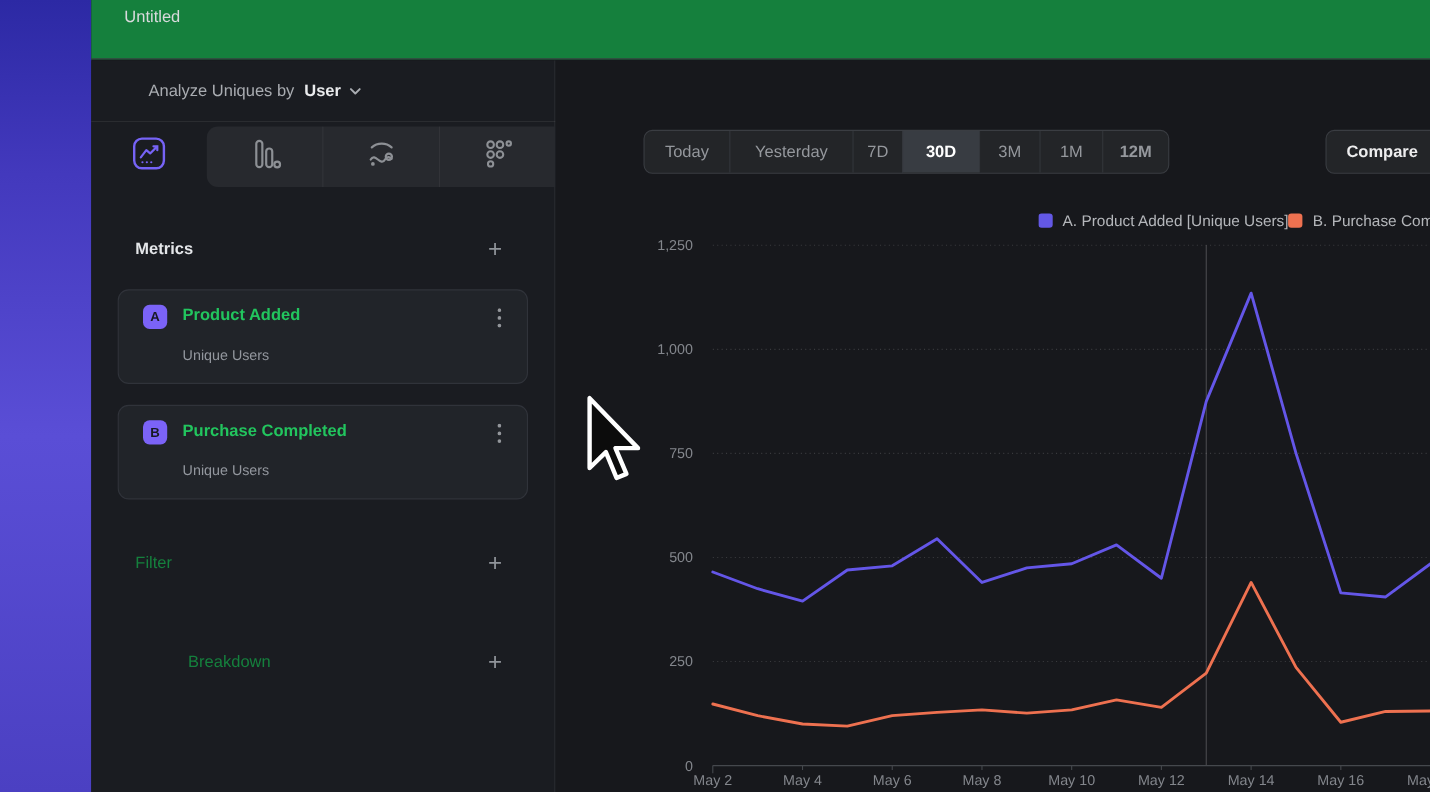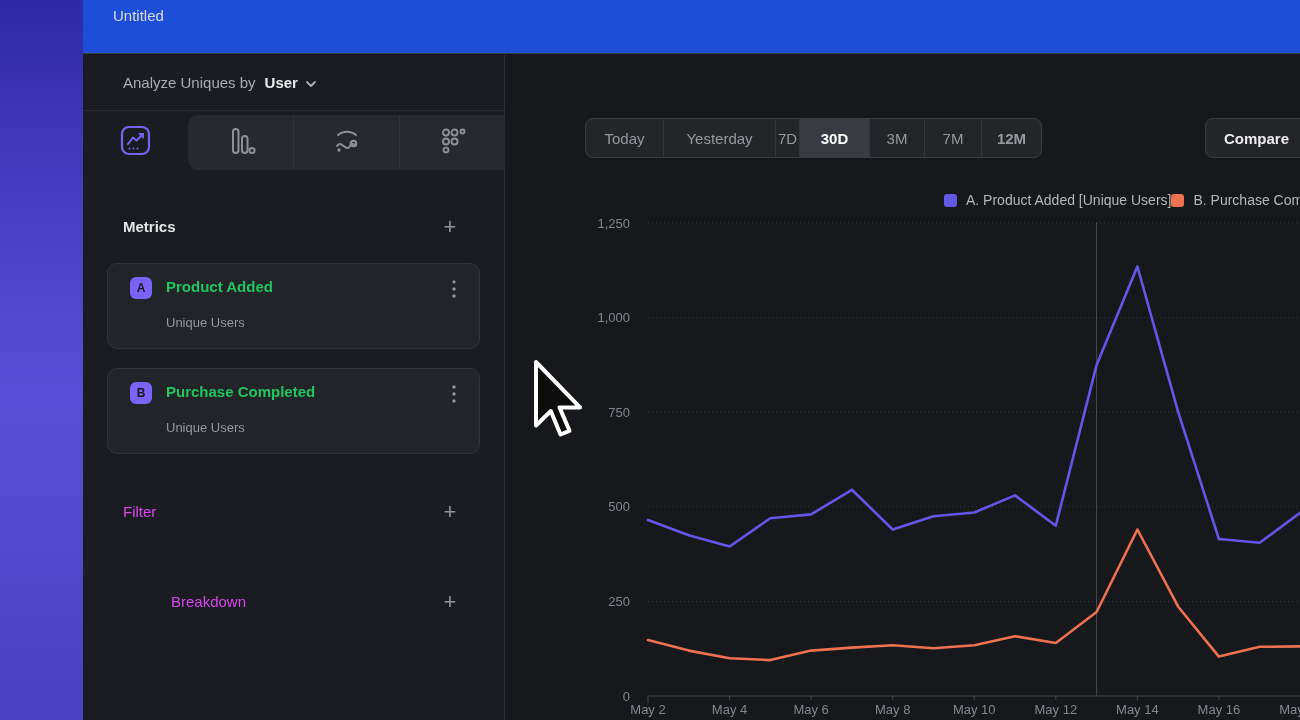--- a/index.html
+++ b/index.html
@@ -4,42 +4,42 @@
 <style>
   html,body{margin:0;padding:0;background:#17181c;}
   #app{position:relative;width:1300px;height:720px;overflow:hidden;
        font-family:"Liberation Sans",sans-serif;background:#17181c;
        -webkit-font-smoothing:antialiased;}
   
   .left-strip{position:absolute;left:0;top:0;width:83px;height:720px;
     background:linear-gradient(180deg,#2c29a4 0%,#4339bd 22%,#5a4ed6 55%,#4b40c2 100%);}
   
   .header{position:absolute;left:83px;top:0;width:1217px;height:54px;
-    background:#1d4ed8;border-bottom:1px solid #393c41;box-sizing:border-box;}
+    background:#15803d;border-bottom:1px solid #393c41;box-sizing:border-box;}
   .header .title{position:absolute;left:30px;top:7px;font-size:15px;color:#d9dadd;}
   
   .sidebar{position:absolute;left:83px;top:55px;width:422px;height:665px;
     background:#1a1c21;border-right:1px solid rgba(255,255,255,0.09);box-sizing:border-box;}
   .analyze-row{position:absolute;left:83px;top:55px;width:422px;height:56px;
-    display:flex;align-items:center;padding-left:40px;box-sizing:border-box;
+    display:flex;align-items:center;padding-left:52px;box-sizing:border-box;
     border-bottom:1px solid rgba(255,255,255,0.07);}
   .analyze-prefix{font-size:15px;color:#a9acb1;}
   .analyze-selected{font-size:15px;color:#eaebed;font-weight:700;margin-left:9px;}
   .chev{margin-left:7px;display:inline-block;}
   
   .tabstrip-bg{position:absolute;left:188px;top:115px;width:317px;height:55px;
     background:#27292e;border-radius:10px 0 0 10px;display:flex;}
   .tabcell{flex:1;display:flex;align-items:center;justify-content:center;}
   .tabcell + .tabcell{border-left:1px solid rgba(255,255,255,0.05);}
   .tab-active{position:absolute;left:83px;top:113px;width:105px;height:58px;
     display:flex;align-items:center;justify-content:center;}
   
   .sec-label{position:absolute;font-size:15px;}
   .lab-strong{color:#e4e6e9;font-weight:700;}
-  .lab-dim{color:#d946ef;font-weight:500;}
+  .lab-dim{color:#15803d;font-weight:500;}
   .plus-btn{position:absolute;width:26px;height:26px;display:flex;align-items:center;
     justify-content:center;color:#9094 9a;color:#90949a;font-size:22px;font-weight:300;cursor:pointer;}
   
   .card{position:absolute;left:107px;width:373px;height:86px;background:#212429;
     border:1px solid #30333a;border-radius:10px;box-sizing:border-box;}
   .badge{position:absolute;left:22px;top:13px;width:22px;height:22px;border-radius:6px;
     background:#7b63f7;color:#171922;font-size:12px;font-weight:700;
     display:flex;align-items:center;justify-content:center;}
   .card-title{position:absolute;left:58px;top:14px;font-size:15px;font-weight:700;color:#22c55e;}
   .card-sub{position:absolute;left:58px;top:51px;font-size:13px;color:#93979e;}
@@ -176,31 +176,31 @@
 
   <div class="chart-panel"></div>
 
   <div class="range-ctl">
     <div class="seg" style="width:77px;text-align:center;">
         <span>Today</span>
       </div>
     <div class="seg" style="width:112px;">
         <span>Yesterday</span>
       </div>
-    <div class="seg" style="width:24px;">
+    <div class="seg" style="width:45px;">
         <span>7D</span>
       </div>
     <div class="seg active" style="width:70px;">
         <span>30D</span>
       </div>
     <div class="seg" style="width:55px;">
         <span>3M</span>
       </div>
     <div class="seg" style="width:57px;">
-        <span>7M</span>
+        <span>1M</span>
       </div>
     <div class="seg" style="width:60px;font-weight:bold;">
         <span>12M</span>
       </div>
   </div>
 
   <div class="compare-btn">
     <span>Compare</span>
   </div>
 

